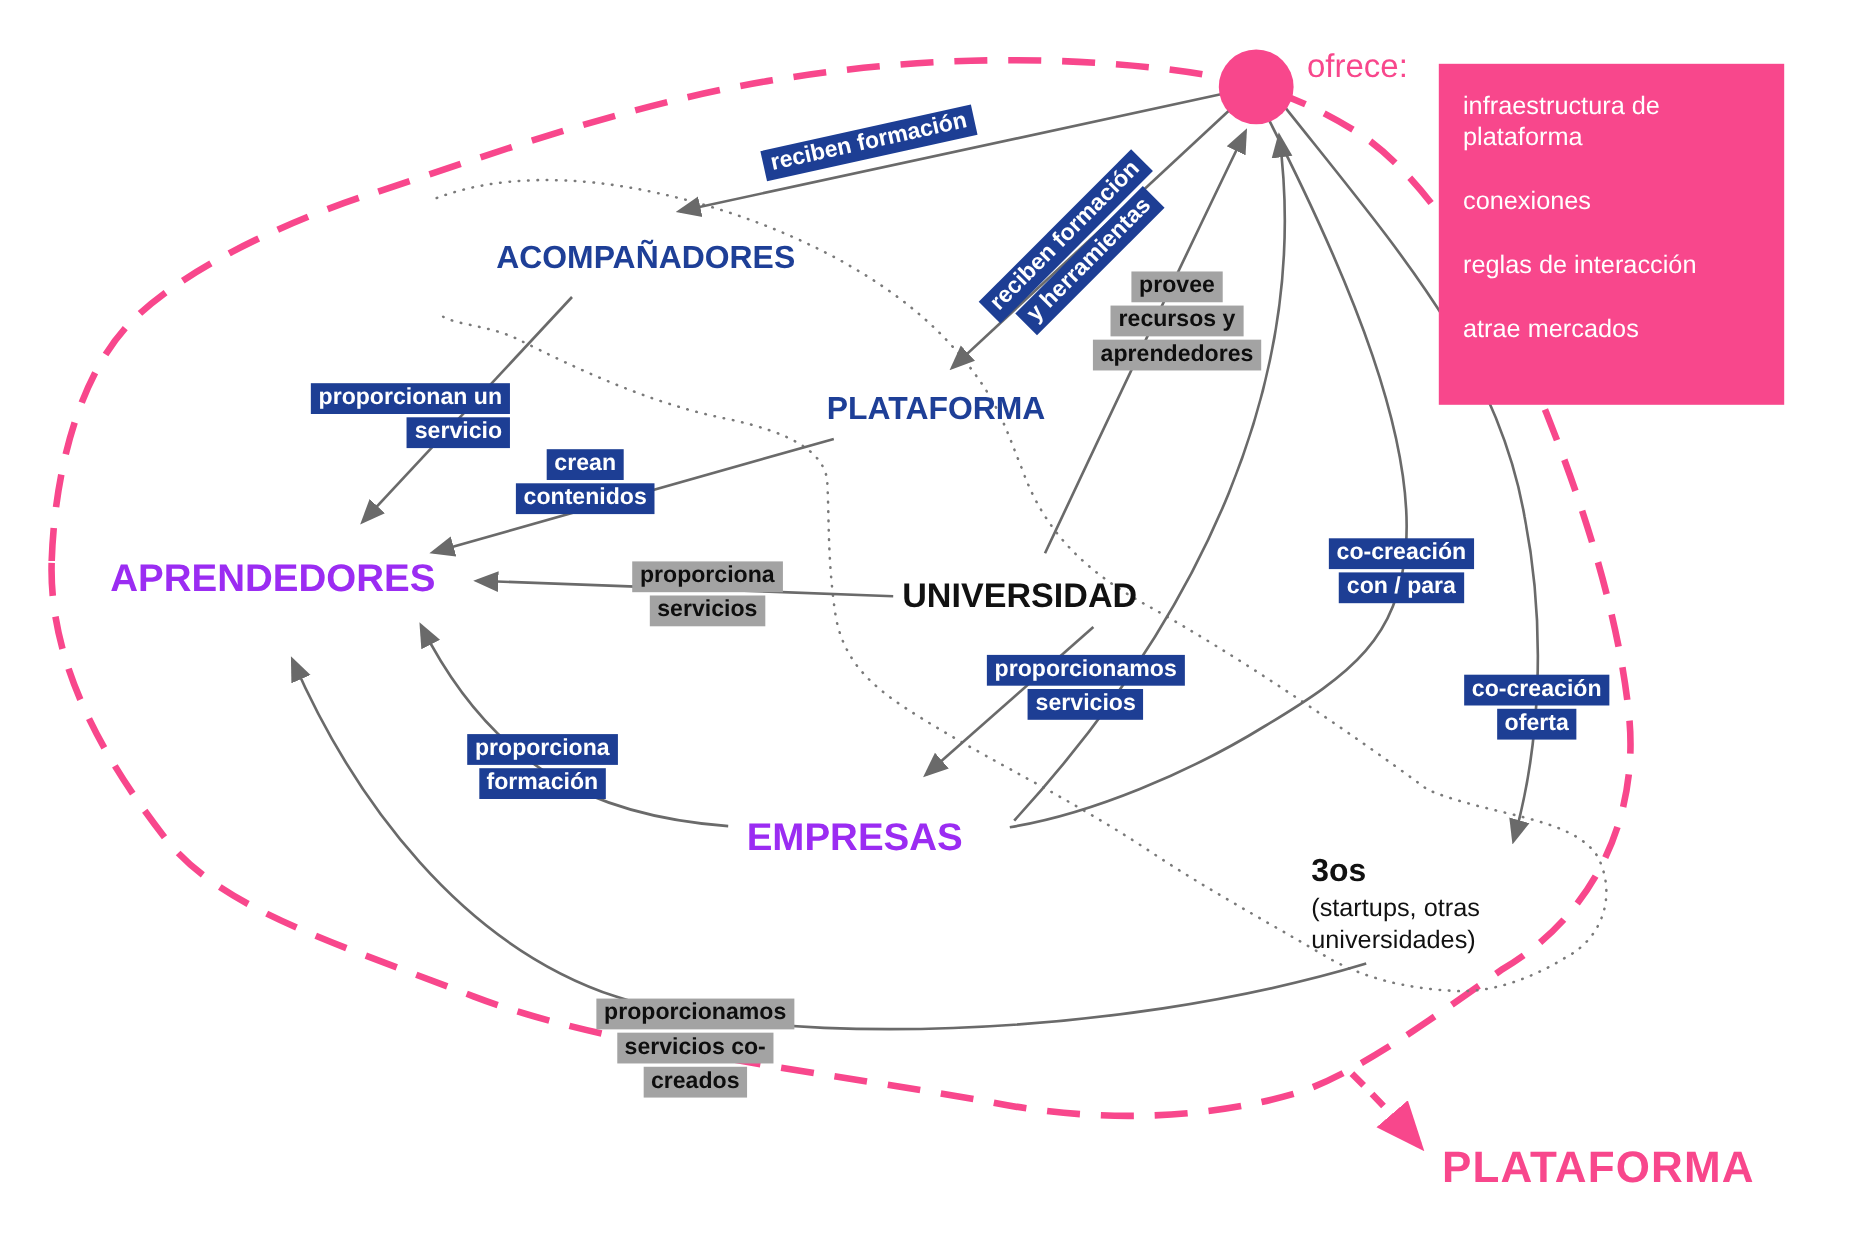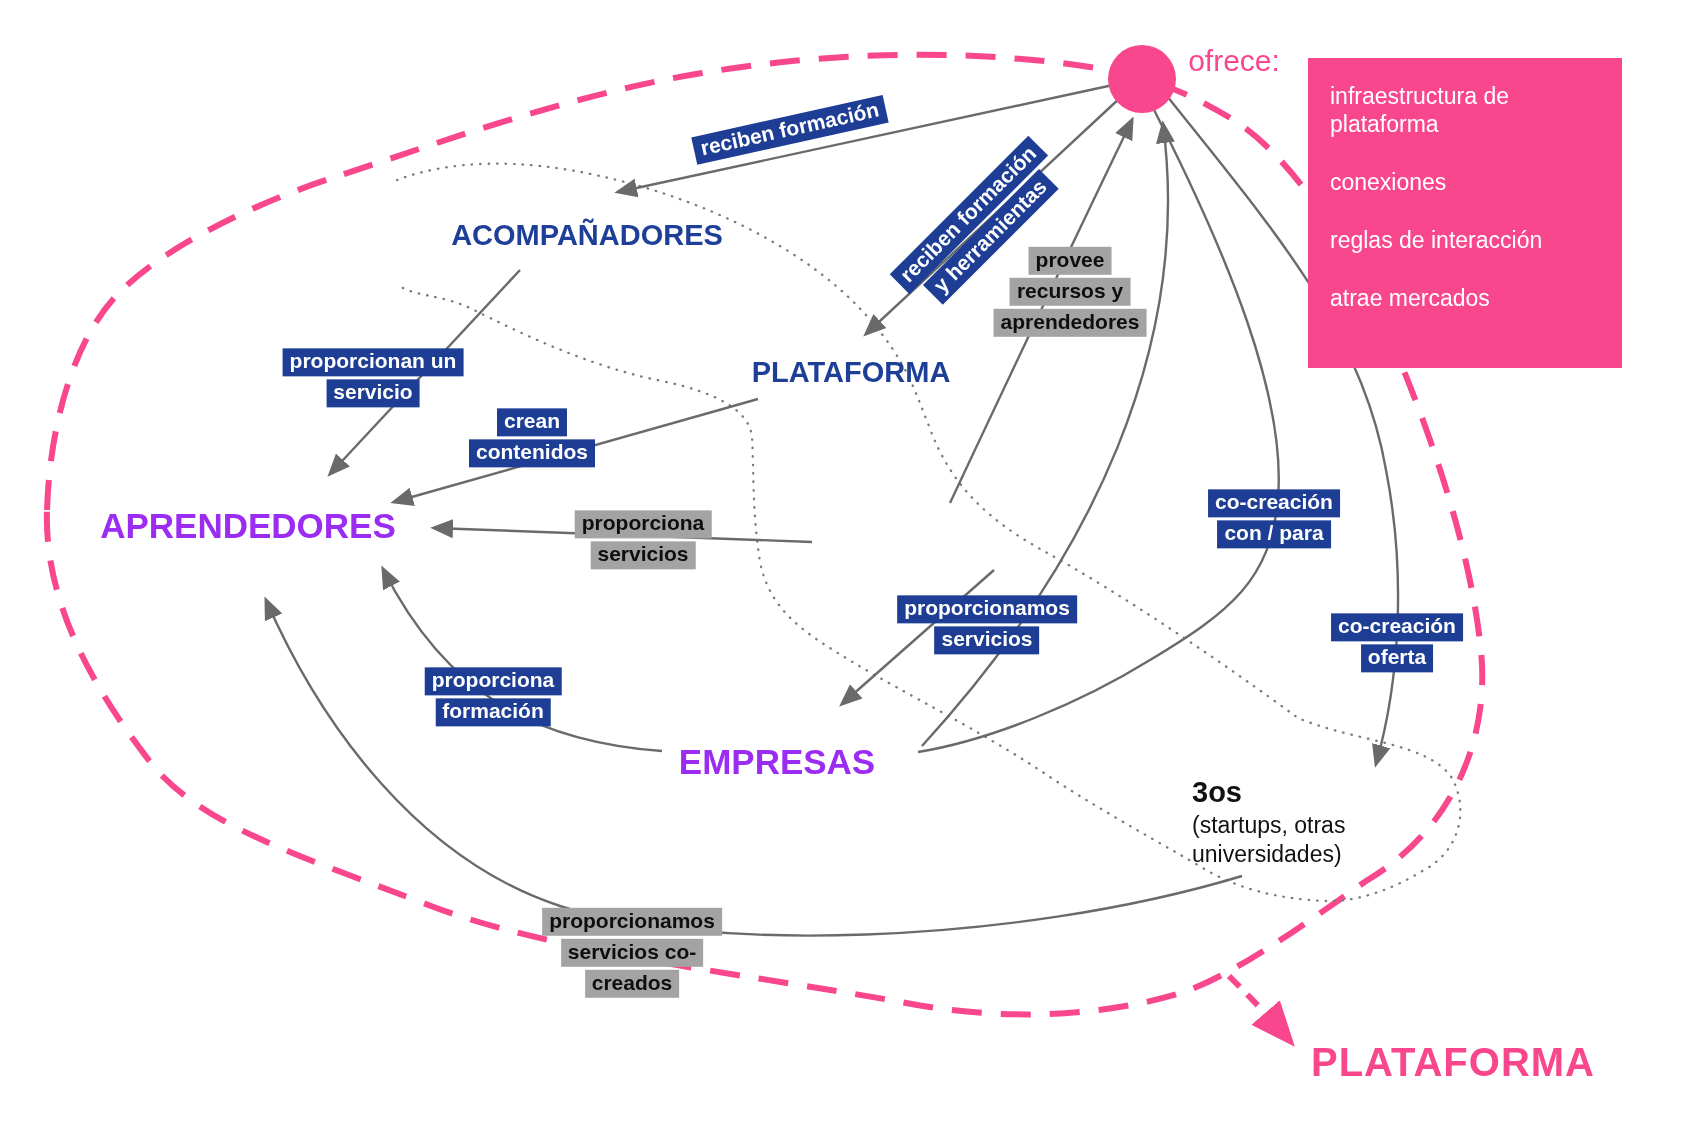--- a/index.html
+++ b/index.html
@@ -93,35 +93,36 @@
   <div class="offers">
     <div class="item">infraestructura de plataforma</div>
     <div class="item">conexiones</div>
     <div class="item">reglas de interacción</div>
     <div class="item">atrae mercados</div>
   </div>
 
   <div class="abs node navy" style="left:587px;top:235px;">ACOMPAÑADORES</div>
   <div class="abs node navy" style="left:851px;top:372px;">PLATAFORMA</div>
   <div class="abs node purple" style="left:248px;top:526px;">APRENDEDORES</div>
+  <div class="abs node black" style="left:927px;top:542px;">UNIVERSIDAD</div>
   <div class="abs node purple" style="left:777px;top:762px;">EMPRESAS</div>
 
   <div class="abs tercero" style="left:1312px;top:822px;">
     <div class="t-title">3os</div>
     <div class="t-sub">(startups, otras universidades)</div>
   </div>
 
   <div class="abs elabel blue rot12" style="left:790px;top:130px;">
     <span>reciben formación</span>
   </div>
   <div class="abs elabel blue rot45" style="left:980px;top:226px;">
     <span>reciben formación</span>
     <span>y herramientas</span>
   </div>
-  <div class="abs elabel blue" style="left:373px;top:378px;">
+  <div class="abs elabel blue" style="left:373px;top:378px;align-items:flex-end;">
     <span>proporcionan un</span>
     <span>servicio</span>
   </div>
   <div class="abs elabel blue" style="left:532px;top:438px;">
     <span>crean</span>
     <span>contenidos</span>
   </div>
   <div class="abs elabel blue" style="left:987px;top:625px;">
     <span>proporcionamos</span>
     <span>servicios</span>

